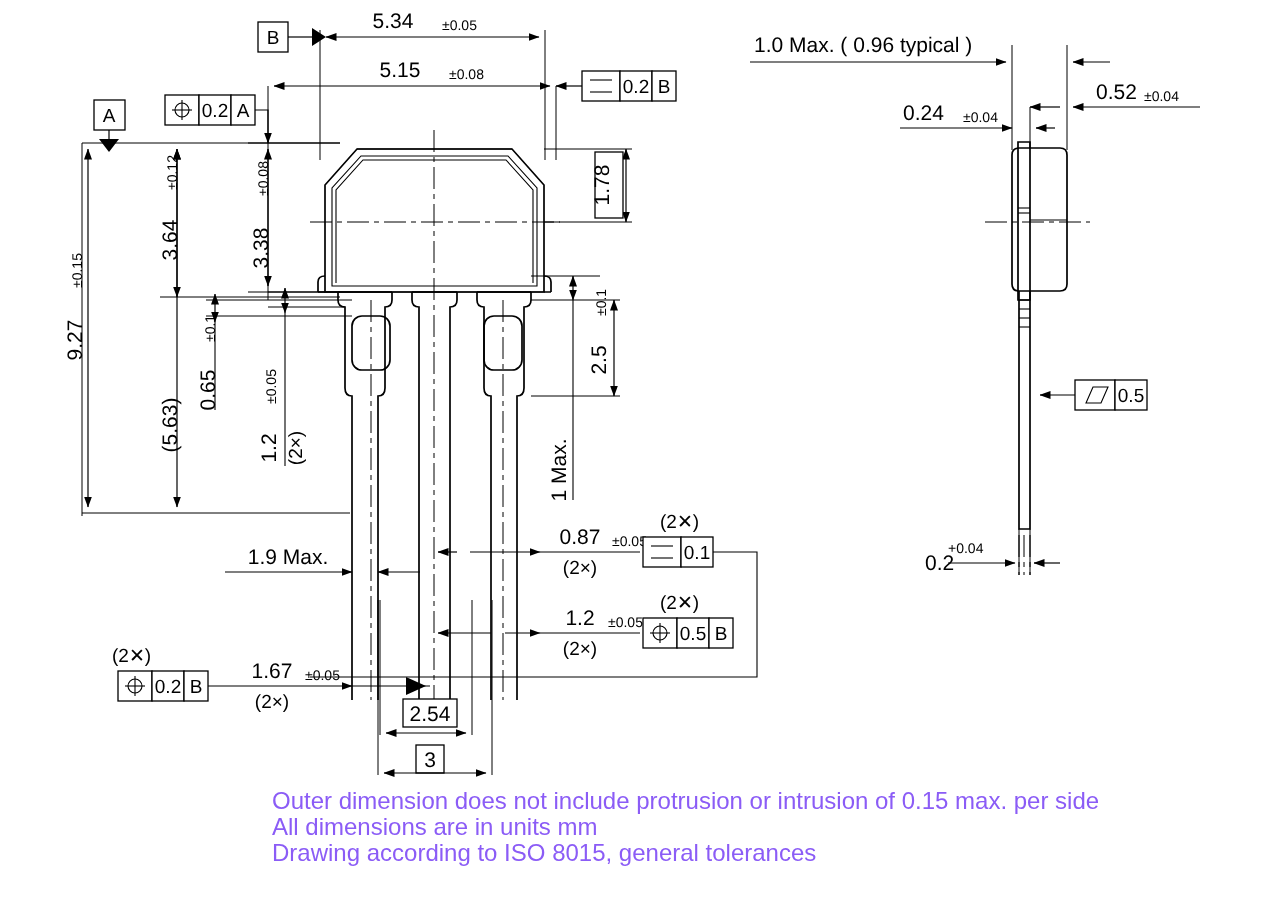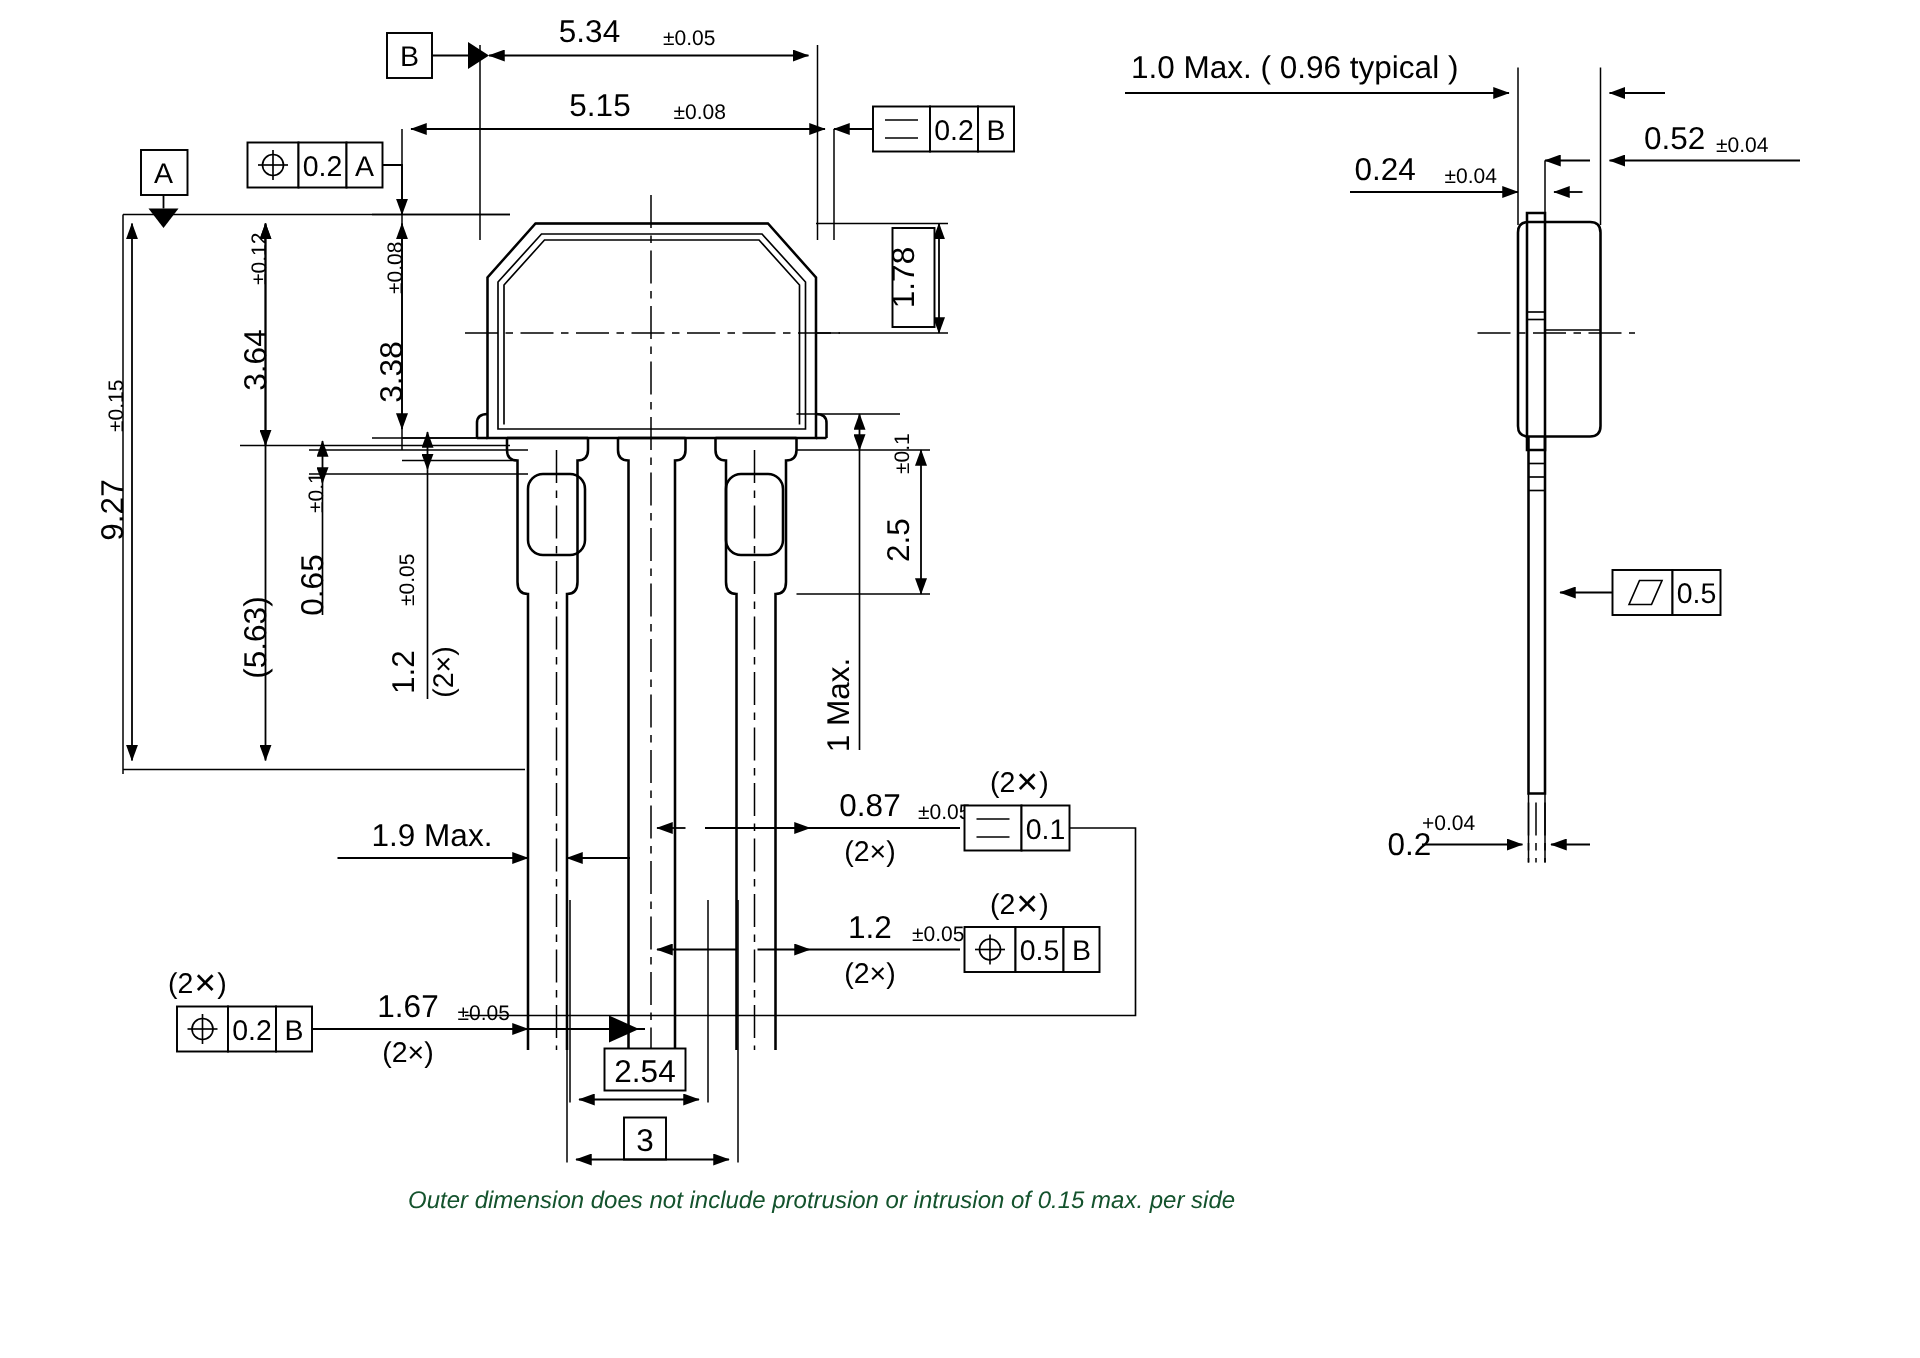--- a/index.html
+++ b/index.html
@@ -1,21 +1,21 @@
 <!DOCTYPE html>
 <html><head>
 <meta charset="utf-8">
 <style>
   html,body{margin:0;padding:0;background:#fff;}
   body{width:1280px;height:905px;overflow:hidden;
        font-family:"Liberation Sans","DejaVu Sans",sans-serif;color:#000;}
   #stage{position:relative;width:1080px;height:905px;background:#fff;}
   svg{display:block;}
   .notes{position:absolute;left:272px;top:788px;width:860px;}
-  .note-line{font-size:16px;line-height:26px;white-space:nowrap;color:#14532d;font-style:italic;}
+  .note-line{font-size:24px;line-height:26px;white-space:nowrap;color:#8b5cf6;}
   .note-line .sym{display:inline-block;vertical-align:-3px;margin:0 1px;}
 </style>
 </head>
 <body>
 
 <div id="stage">
 
 <svg width="1280" height="905" viewBox="0 0 1280 905" shape-rendering="geometricPrecision" text-rendering="geometricPrecision">
 
   <defs>
@@ -339,15 +339,17 @@
     <rect class="bx" x="1075" y="380" width="40" height="30"></rect>
     <path class="ln thin" d="M1086,403 L1093,387 L1108,387 L1101,403 Z"></path>
     <rect class="bx" x="1115" y="380" width="32" height="30"></rect>
     <text class="gd" x="1131" y="402" text-anchor="middle">0.5</text>
   </g>
 
 </svg>
 
 <div class="notes">
   <div class="note-line">Outer dimension does not include protrusion or intrusion of 0.15 max. per side</div>
+  <div class="note-line">All dimensions are in units mm</div>
+  <div class="note-line">Drawing according to ISO 8015, general tolerances</div>
 </div>
 
 </div>
 
 </body></html>

